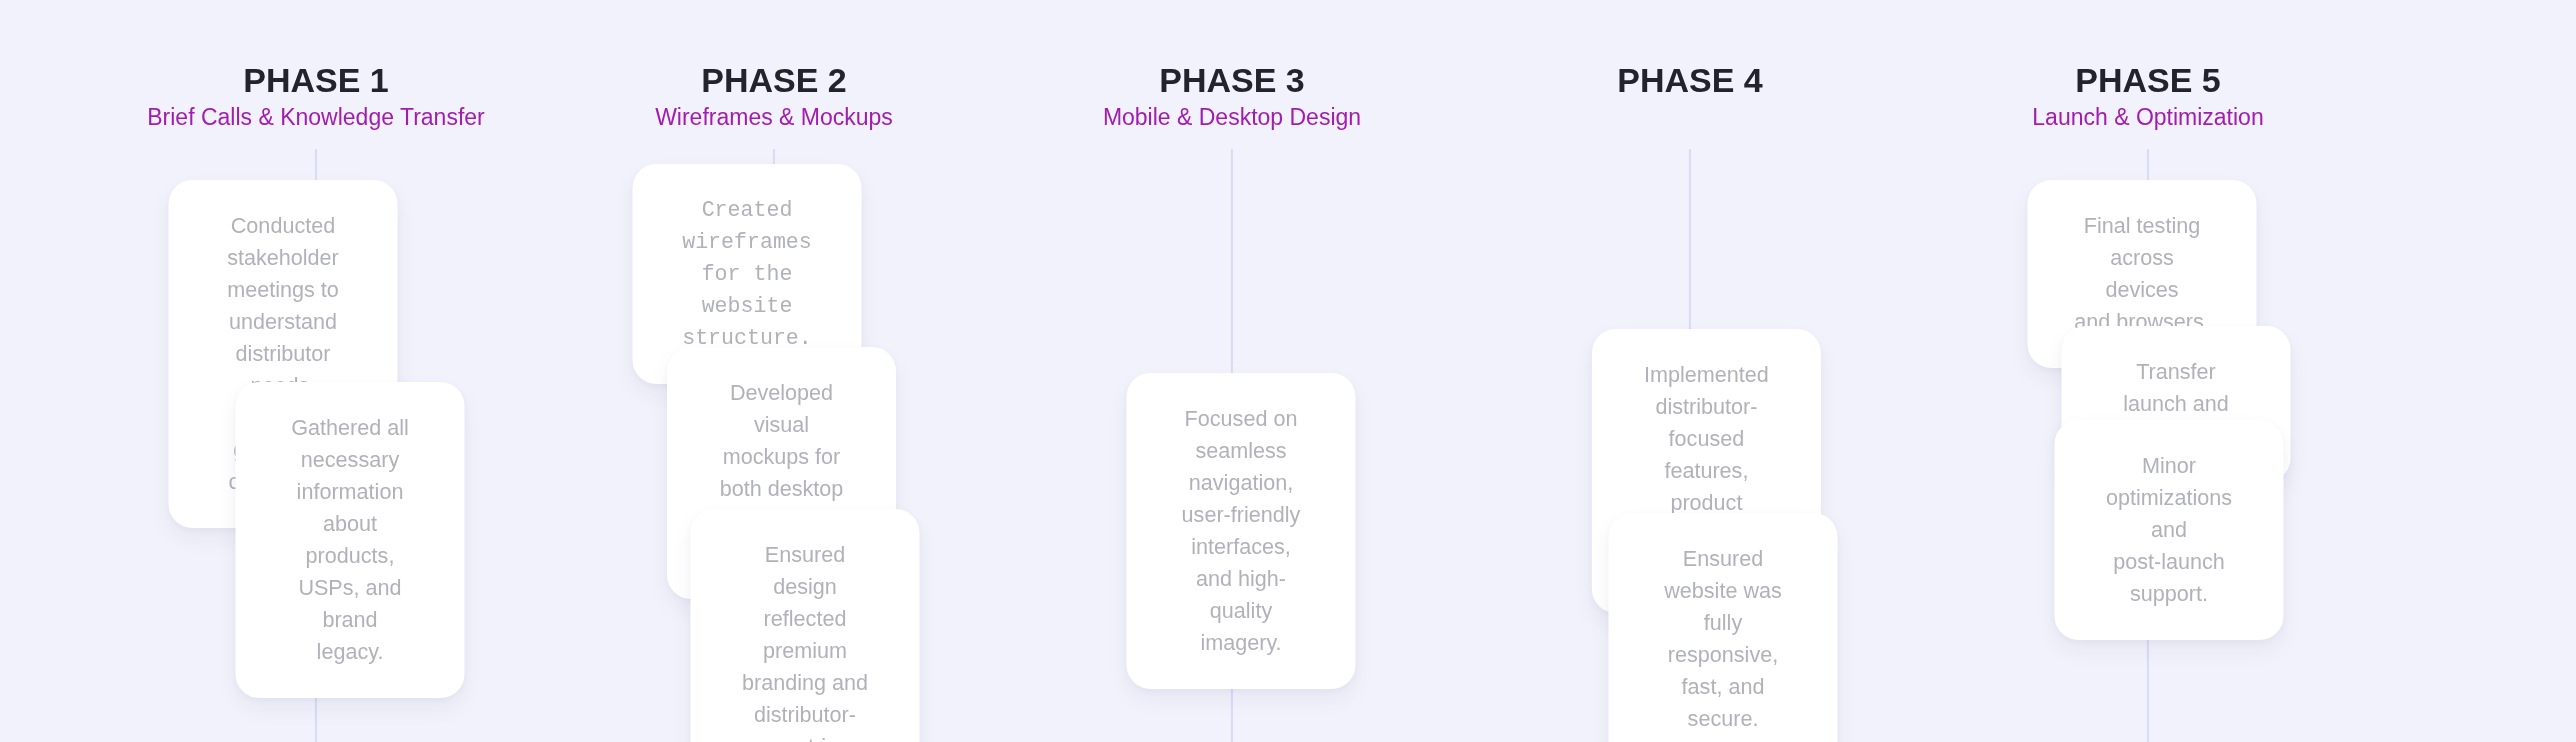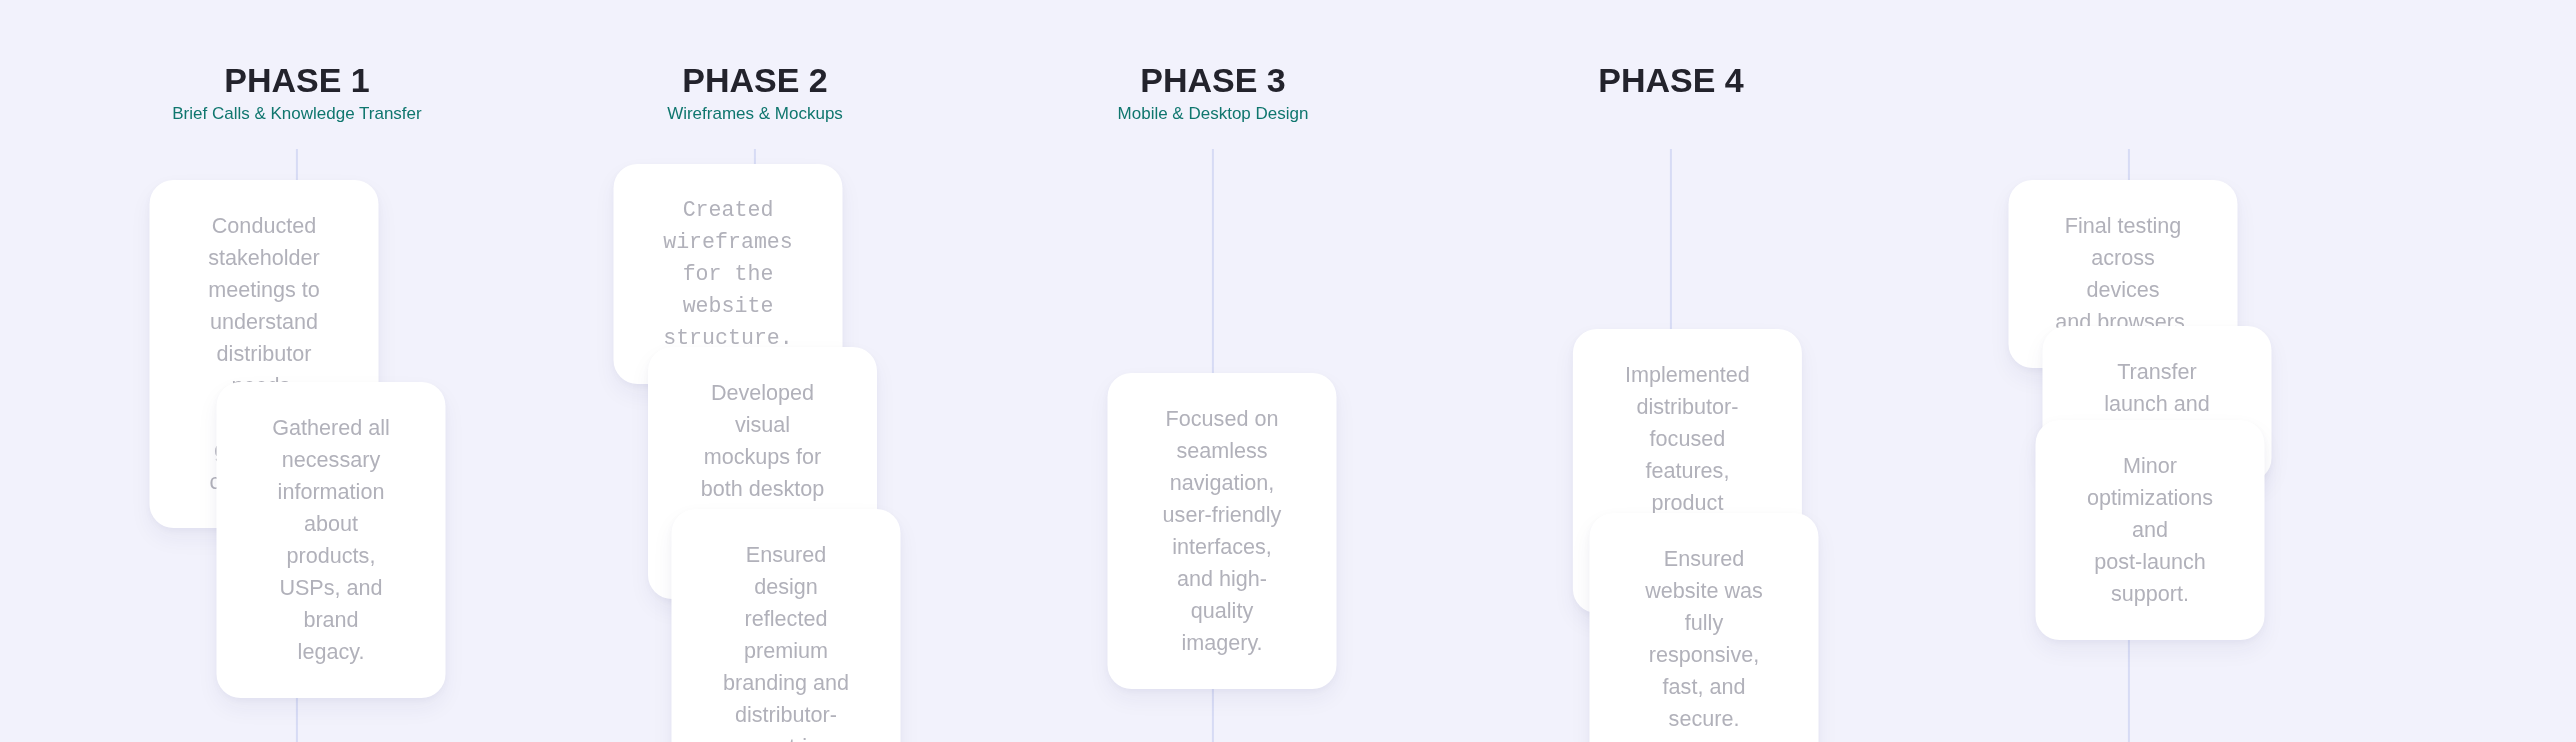--- a/index.html
+++ b/index.html
@@ -9,21 +9,21 @@
     height: 742px;
     background: #f2f2fc;
     font-family: "Liberation Sans", "DejaVu Sans", sans-serif;
     overflow: hidden;
   }
   .timeline {
     position: relative;
     width: 2576px;
     height: 742px;
     display: flex;
-    padding-left: 68px;
+    padding-left: 87px;
   }
   .phase {
     position: relative;
     flex: 0 0 458px;
     width: 458px;
     height: 100%;
   }
   .phase-header {
     position: relative;
     z-index: 2;
@@ -33,24 +33,24 @@
   .phase-title {
     margin: 0;
     font-size: 34px;
     font-weight: 700;
     line-height: 1.15;
     color: #23232c;
     letter-spacing: 0px;
   }
   .phase-subtitle {
     margin: 3.7px 0 0;
-    font-size: 17px;
+    font-size: 23px;
     font-weight: 400;
     line-height: 1.2;
-    color: #0f766e;
+    color: #a21caf;
   }
   .vline {
     position: absolute;
     top: 149px;
     bottom: 0;
     left: 50%;
     width: 2.2px;
     transform: translateX(-50%);
     background: #d7dbf5;
     z-index: 0;
@@ -142,20 +142,24 @@
 features, product catalog, and
 contact forms.</p>
     </div>
     <div class="card" style="top:513px; --dx:33px;">
       <p class="card-text">Ensured website was fully
 responsive, fast, and secure.</p>
     </div>
   </section>
 
   <section class="phase">
+    <header class="phase-header">
+      <h2 class="phase-title">PHASE 5</h2>
+      <p class="phase-subtitle">Launch &amp; Optimization</p>
+    </header>
     <div class="vline"></div>
     <div class="card" style="top:180px; --dx:-6px;">
       <p class="card-text">Final testing across devices
 and browsers.</p>
     </div>
     <div class="card" style="top:326px; --dx:28px;">
       <p class="card-text">Transfer launch and go-live.</p>
     </div>
     <div class="card" style="top:420px; --dx:21px;">
       <p class="card-text">Minor optimizations and

